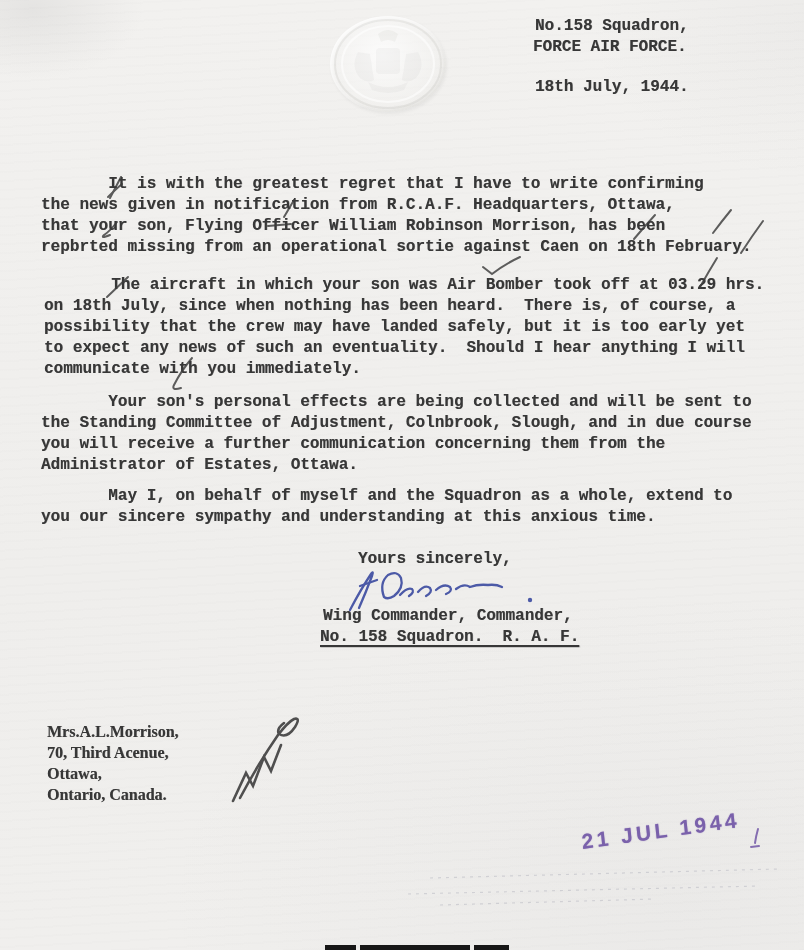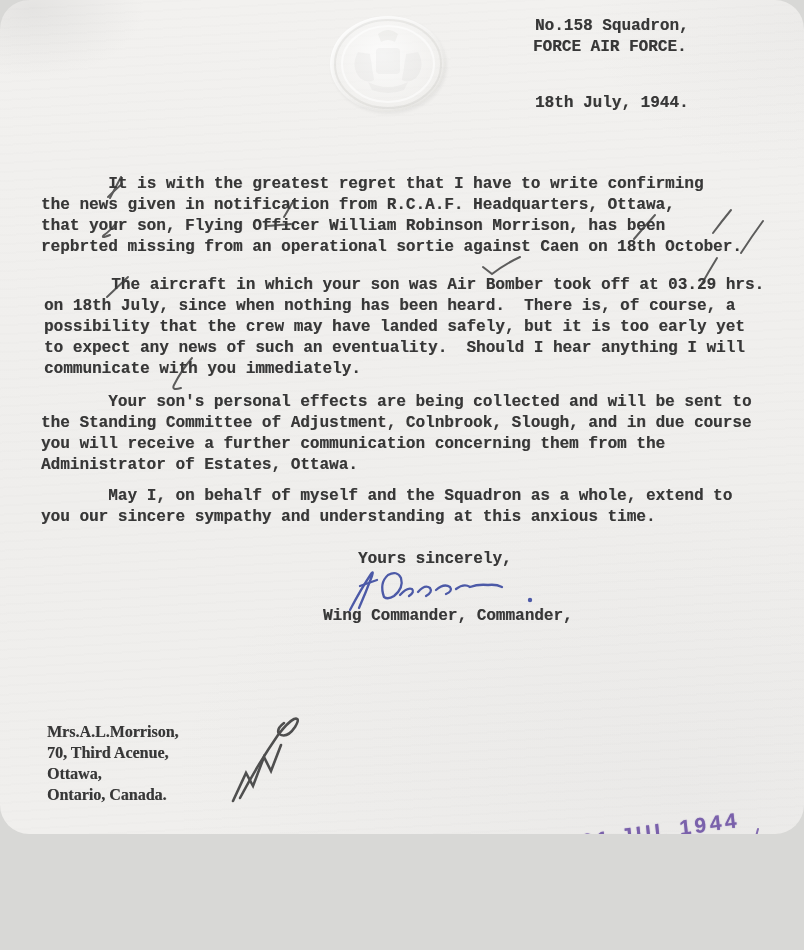--- a/index.html
+++ b/index.html
@@ -1,28 +1,27 @@
 <!DOCTYPE html>
 <html><head>
 <meta charset="utf-8">
 <style>
   html,body{margin:0;padding:0;background:#d8d8d6;}
   #paper{
     position:relative;
-    width:804px;height:834px;
+    width:804px;height:950px;
     margin:0 auto;
     overflow:hidden;
     background:
       radial-gradient(160px 100px at 4% 1%, rgba(110,110,112,0.10), transparent 70%),
       radial-gradient(300px 200px at 101% 3%, rgba(120,120,125,0.05), transparent 75%),
       radial-gradient(700px 420px at 85% 95%, rgba(130,130,140,0.05), transparent 75%),
       repeating-linear-gradient(177deg, rgba(90,90,95,0.012) 0 2px, transparent 2px 9px),
       linear-gradient(#f2f1ef,#efeeec 60%,#f0efed);
     font-family:"Liberation Mono","DejaVu Sans Mono",monospace;
-    border-radius:29px;
   }
   .typed{
     position:absolute;
     font-family:"Liberation Mono","DejaVu Sans Mono",monospace;
     font-size:16px;line-height:21px;font-weight:700;
     color:#373737;
     white-space:pre-wrap;
     text-shadow:0.4px 0.4px 0.5px rgba(35,35,35,0.45);
   }
   .underlined{
@@ -61,40 +60,41 @@
       <path d="M48,18 q10,-8 20,0 l-3,8 q-7,-4 -14,0 z" fill="rgba(120,118,110,0.06)"></path>
       <rect x="46" y="32" width="24" height="26" rx="4" fill="rgba(120,118,110,0.05)"></rect>
       <path d="M28,36 q-8,14 2,26 q8,6 14,2 l-4,-26 z" fill="rgba(120,118,110,0.05)"></path>
       <path d="M88,36 q8,14 -2,26 q-8,6 -14,2 l4,-26 z" fill="rgba(120,118,110,0.05)"></path>
       <path d="M38,66 q20,10 40,0 l-4,8 q-16,6 -32,0 z" fill="rgba(120,118,110,0.05)"></path>
     </svg>
   </div>
 
   <div class="typed" style="left:535px;top:16px;">No.158 Squadron,</div>
   <div class="typed" style="left:533px;top:37px;">FORCE AIR FORCE.</div>
-  <div class="typed" style="left:535px;top:77px;margin-top:16px;">18th July, 1944.</div>
+  <div class="typed" style="left:535px;top:77px;">18th July, 1944.</div>
 
   <div class="typed" style="left:41px;top:174px;width:745px;">       It is with the greatest regret that I have to write confirming
 the news given in notification from R.C.A.F. Headquarters, Ottawa,
 that your son, Flying Officer William Robinson Morrison, has been
-repbrted missing from an operational sortie against Caen on 18th October.</div>
+repbrted missing from an operational sortie against Caen on 18th February.</div>
   <div class="typed" style="left:44px;top:275px;width:745px;">       The aircraft in which your son was Air Bomber took off at 03.29 hrs.
 on 18th July, since when nothing has been heard.  There is, of course, a
 possibility that the crew may have landed safely, but it is too early yet
 to expect any news of such an eventuality.  Should I hear anything I will
 communicate with you immediately.</div>
   <div class="typed" style="left:41px;top:486px;width:745px;">       May I, on behalf of myself and the Squadron as a whole, extend to
 you our sincere sympathy and understanding at this anxious time.</div>
   <div class="typed" style="left:41px;top:392px;width:745px;">       Your son's personal effects are being collected and will be sent to
 the Standing Committee of Adjustment, Colnbrook, Slough, and in due course
 you will receive a further communication concerning them from the
 Administrator of Estates, Ottawa.</div>
 
   <div class="typed" style="left:358px;top:549px;">Yours sincerely,</div>
   <div class="typed" style="left:323px;top:606px;">Wing Commander, Commander,</div>
+  <div class="typed underlined" style="left:320px;top:627px;">No. 158 Squadron.  R. A. F.</div>
 
   <div class="typed" style="left:47px;top:721px;font-family:Liberation Serif, serif;">Mrs.A.L.Morrison,
 70, Third Acenue,
 Ottawa,
 Ontario, Canada.</div>
 
   <div class="stamp">21 JUL 1944</div>
 
   <svg class="overlay" width="804" height="950" viewBox="0 0 804 950">
 

